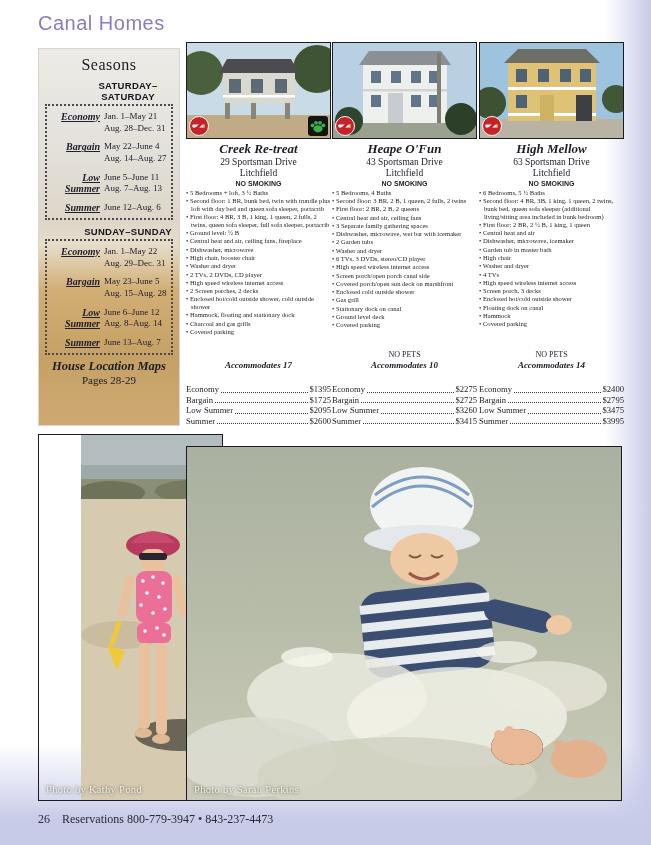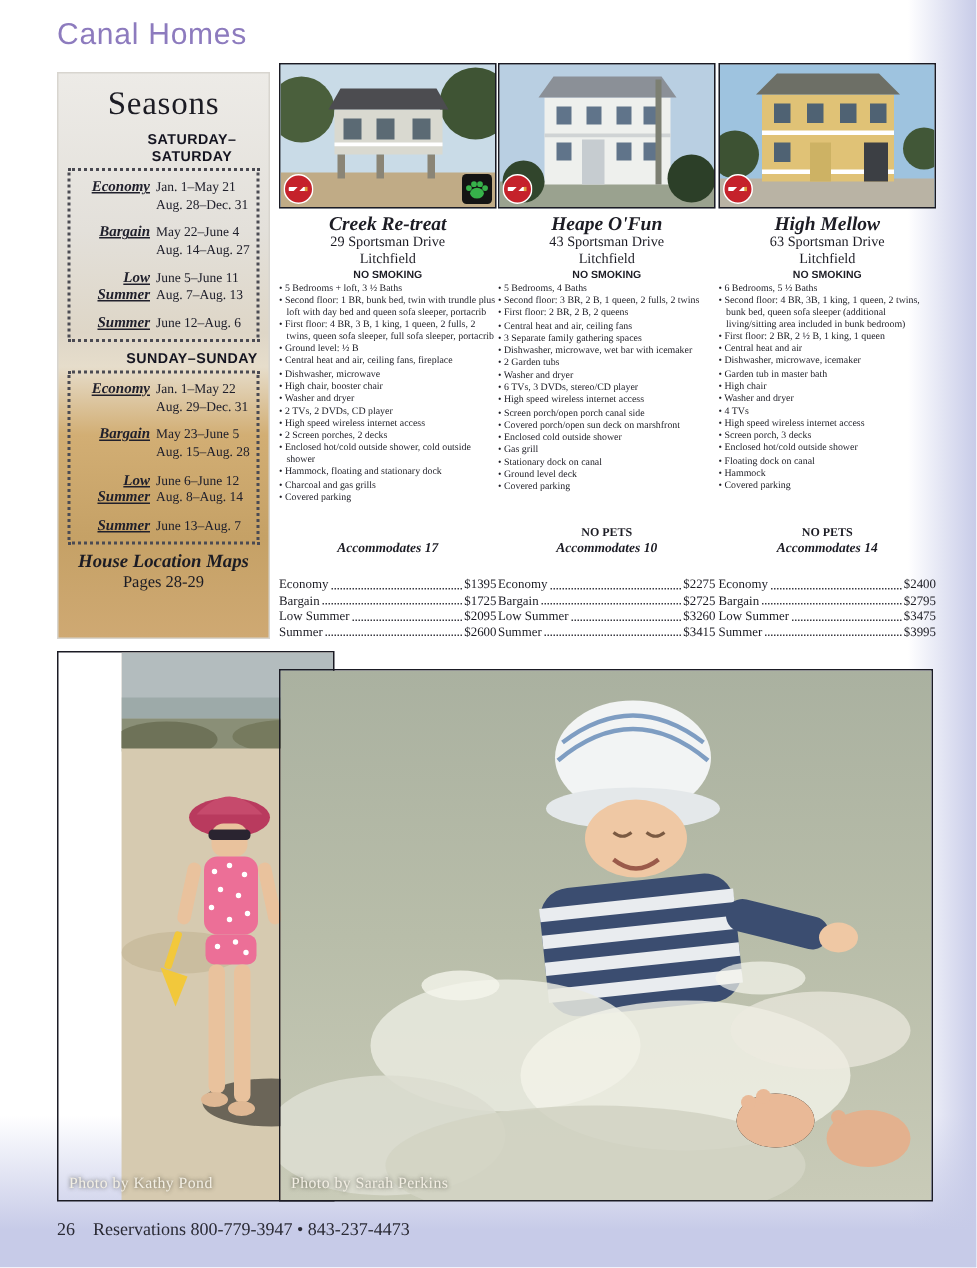--- a/index.html
+++ b/index.html
@@ -17,21 +17,21 @@
     font-family:"Liberation Sans",sans-serif;font-weight:400;
     font-size:20px;color:#8d7bbe;letter-spacing:.5px;
   }
   
   .seasons{
     position:absolute;left:38px;top:48px;width:142px;height:378px;
     background:linear-gradient(180deg,#edebe7 0%,#e3e0da 28%,#ded6c7 46%,#e6ddcb 52%,#d2ae74 64%,#c5a166 82%,#cfa973 100%);
     box-shadow:0 0 0 1px #d8d5cf inset;
     text-align:center;
   }
-  .seasons h2{margin:8px 0 4px;font-size:22px;font-weight:400;letter-spacing:.5px;}
+  .seasons h2{margin:8px 0 4px;font-size:16px;font-weight:400;letter-spacing:.5px;}
   .season-heading{
     margin:6px 0 2px;font-family:"Liberation Sans",sans-serif;
     font-size:9.5px;font-weight:700;letter-spacing:.3px;color:#141420;padding-left:38px;
   }
   .dotted-box{
     margin:2px 7px 4px;padding:5px 3px 4px;
     border:2px dotted #4a4a52;text-align:left;
   }
   .season-row{display:flex;margin:0 0 7px;}
   .season-row:last-child{margin-bottom:0;}
@@ -62,21 +62,21 @@
   .lname{margin:2px 0 0;font-size:13px;font-style:italic;font-weight:700;}
   .addr{font-size:9.5px;line-height:1.15;}
   .nosmoke{font-family:"Liberation Sans",sans-serif;font-size:7px;font-weight:700;margin:1px 0 2px;}
   .features{
     margin:0;padding:0;list-style:none;text-align:left;
     font-size:6.6px;line-height:1.18;overflow:hidden;
   }
   .features li{padding-left:5px;text-indent:-5px;margin-bottom:.5px;}
   .features li::before{content:"• ";}
   .bottom{margin-top:auto;}
-  .nopets{font-size:8px;font-weight:700;margin-bottom:1px;}
+  .nopets{font-size:8px;font-weight:400;margin-bottom:1px;}
   .nopets:empty{display:none;}
   .accom{font-size:9px;font-style:italic;font-weight:700;margin-bottom:14px;}
   .prices{text-align:left;}
   .price-row{display:flex;align-items:flex-end;font-size:8.6px;line-height:1.22;}
   .price-leader{flex:1;border-bottom:1.5px dotted #3a3a42;margin:0 2px 2px;}
   
   .big-photo{position:absolute;border:1.5px solid #1b1b24;overflow:hidden;}
   .bp-left{left:38px;top:434px;width:141px;height:365px;padding-left:42px;}
   .bp-right{left:186px;top:446px;width:434px;height:353px;}
   .caption{

